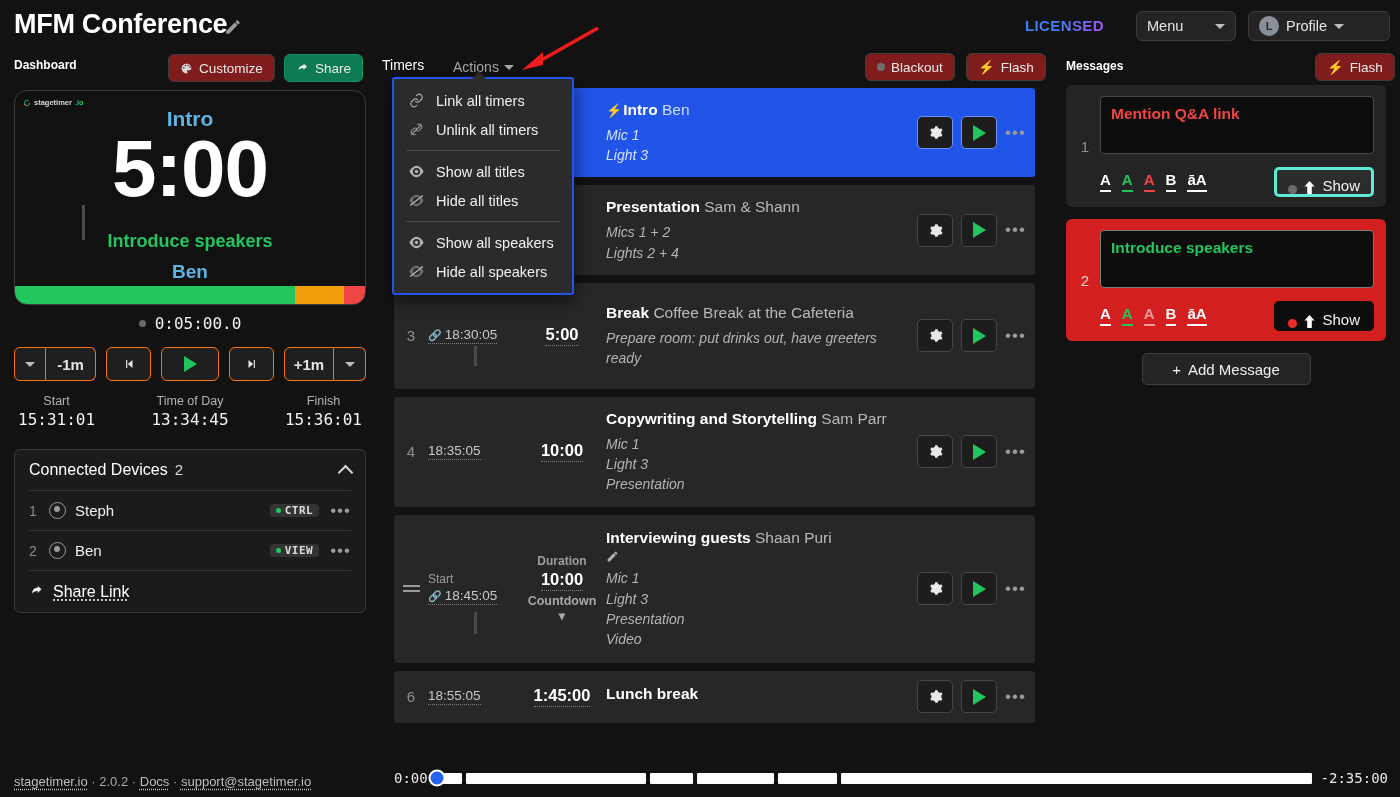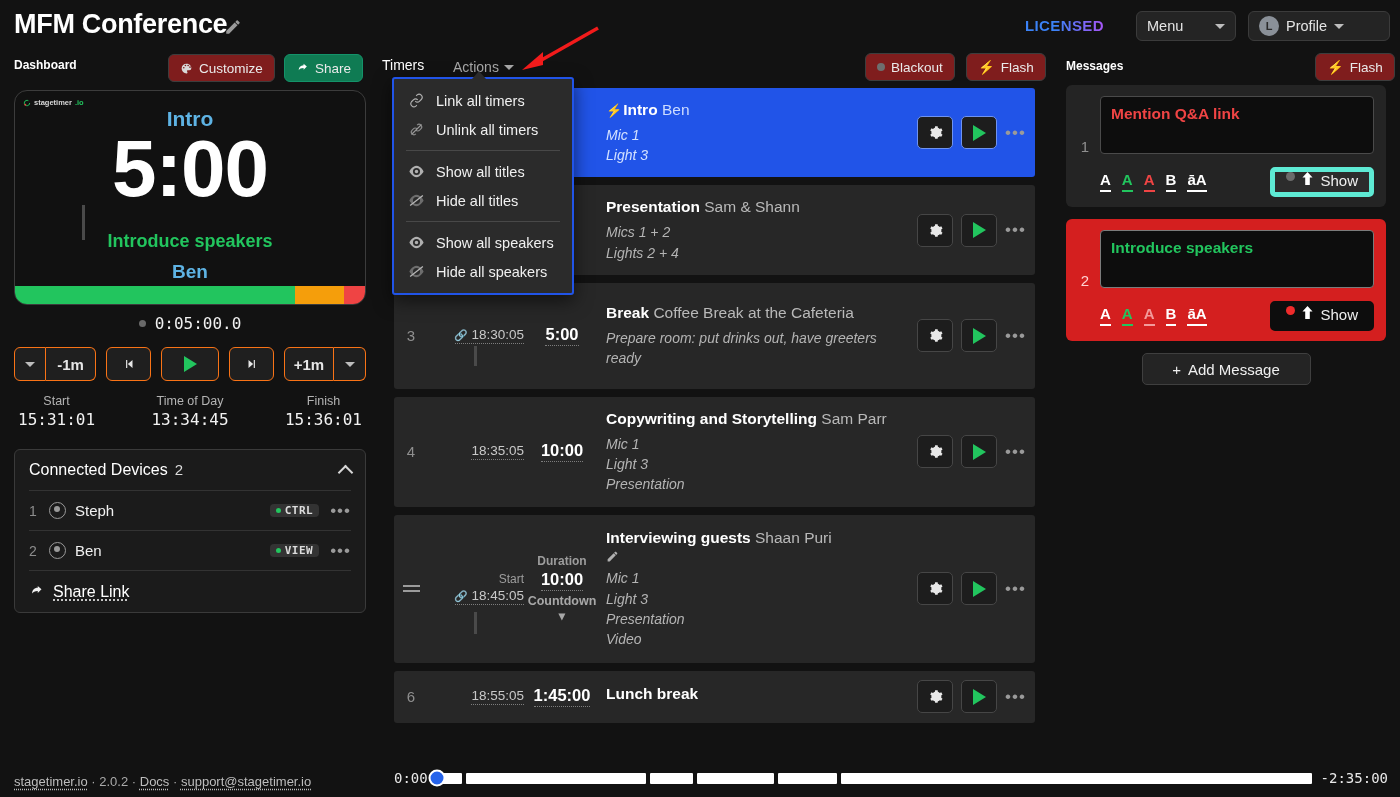--- a/index.html
+++ b/index.html
@@ -140,21 +140,21 @@
   .footer a { color: #bdbdbd; text-decoration: underline; text-decoration-style: dotted;
     text-underline-offset: 3px; cursor: pointer; }
 
   
   .center-col { position: absolute; left: 394px; top: 88px; width: 641px; height: 672px; }
   .trow { position: relative; background: #272727; border-radius: 3px;
           display: flex; align-items: center; margin-bottom: 8px; }
   .trow.active { background: #2154e8; }
   .trow .idx { width: 34px; text-align: center; font-size: 15px; color: #8f8f8f; flex: none; }
   .trow.active .idx { color: #cfe0ff; }
-  .t-start { width: 96px; text-align: right; font-size: 13.5px; color: #c9c9c9;
+  .t-start { width: 96px; text-align: left; font-size: 13.5px; color: #c9c9c9;
     position: relative; flex: none; }
   .trow.active .t-start { color: #dce8ff; }
   .t-start .tv { border-bottom: 1px dotted #7d7d7d; padding-bottom: 1px;
     display:inline-block; }
   .link-ic { font-size: 11px; margin-right: 3px; color: #9a9a9a; }
   .t-dur { width: 76px; text-align: center; font-size: 16.5px; font-weight: bold;
     color: #fff; flex: none; }
   .t-dur .dv { border-bottom: 1px dotted #7d7d7d; padding-bottom: 1px; display:inline-block; }
   .t-body { flex: 1; padding: 12px 8px 12px 6px; min-width: 0; }
   .t-title { font-size: 15.5px; font-weight: bold; color: #fff; line-height: 1.28; }
@@ -212,22 +212,22 @@
     width: 100%; height: 58px; background: #0d0d0d; border: 1px solid #4a4a4a;
     border-radius: 4px; color: #ef4444; font-size: 15.5px; font-weight: bold;
     padding: 8px 10px; resize: none; font-family: "Liberation Sans", sans-serif;
     outline: none; position: relative;
   }
   .msg-card.live .msg-text { color: #22c55e; border-color: #7b7b7b; }
   .msg-tools { display: flex; align-items: center; margin-top: 9px; gap: 11px; }
   .tool-a { font-size: 15px; font-weight: bold; cursor: pointer;
     border-bottom: 2px solid; padding-bottom: 1px; line-height: 1.1; }
   .show-btn { margin-left: auto; height: 30px; border-radius: 5px; padding: 0 11px;
-    display: flex; align-items: flex-start; gap: 7px; font-size: 15px; cursor: pointer;
-    background: #2c2c2c; border: 5px solid #5eead4; color: #f0f0f0; }
+    display: flex; align-items: flex-end; gap: 7px; font-size: 15px; cursor: pointer;
+    background: #2c2c2c; border: 3px solid #5eead4; color: #f0f0f0; }
   .msg-card.live .show-btn { background: #0d0d0d; border-color: #0d0d0d; }
   .show-dot { width: 9px; height: 9px; border-radius: 50%; background: #6b6b6b; }
   .msg-card.live .show-dot { background: #ef2b2b; }
   .up-arrow { width: 11px; height: 13px; }
   #add-message { width: 169px; height: 32px; margin: 2px auto 0; display: flex;
     align-items: center; justify-content: center; gap: 7px; background: #242424;
     border: 1px solid #3f3f3f; border-radius: 5px; font-size: 15px;
     color: #f0f0f0; cursor: pointer; }
 
   

